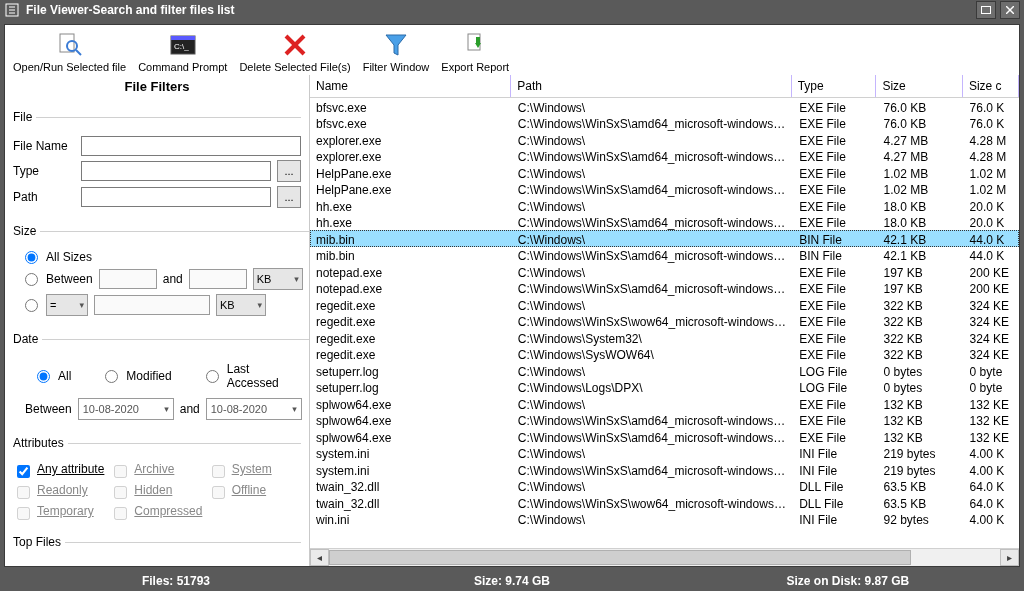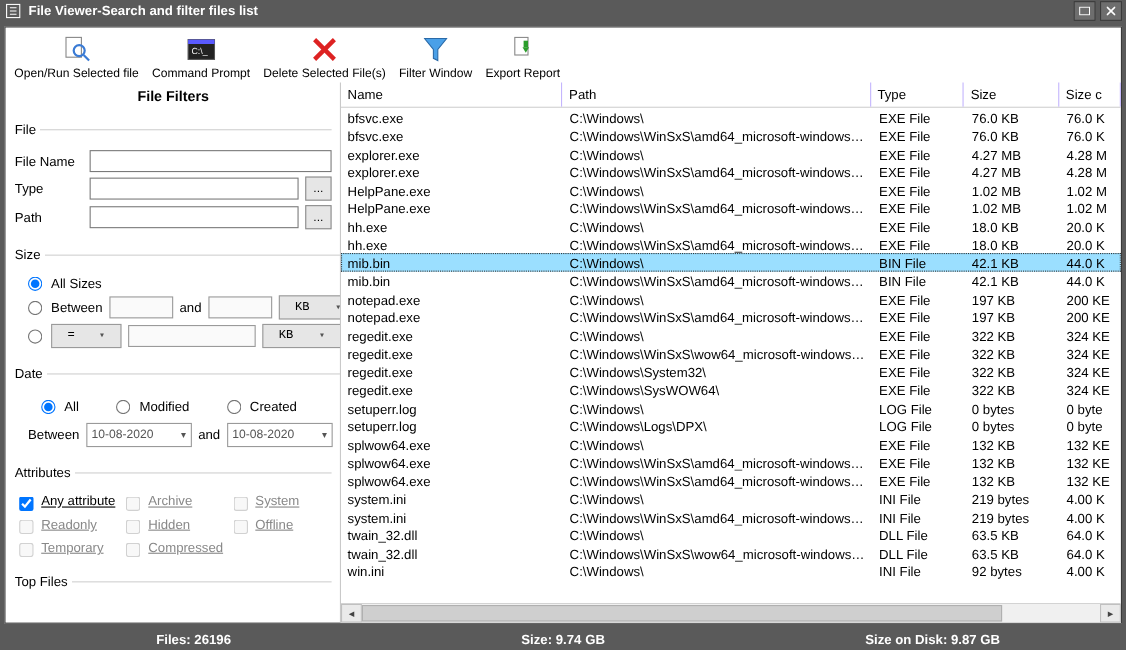--- a/index.html
+++ b/index.html
@@ -169,22 +169,21 @@
   .unit-sel {
     width: 42px;
     height: 20px;
     border: 1px solid #9a9a9a;
     background: #e6e6e6;
     font-size: 11px;
     text-align: center;
     display: inline-flex;
     align-items: center;
     justify-content: space-between;
-    padding: 0 14px;
-    font-family: Liberation Mono, monospace;
+    padding: 0 3px;
   }
   .date-sel {
     width: 86px;
     height: 20px;
     border: 1px solid #9a9a9a;
     font-size: 11px;
     color: #555;
     display: inline-flex;
     align-items: center;
     justify-content: space-between;
@@ -447,20 +446,24 @@
             <label class="radio-row">
                 <input type="radio" name="date" checked="" style="">
                 <span>All</span>
               </label>
             <label class="radio-row">
                 <input type="radio" name="date" style="">
                 <span>Modified</span>
               </label>
             <label class="radio-row">
                 <input type="radio" name="date" style="">
+                <span>Last Accessed</span>
+              </label>
+            <label class="radio-row">
+                <input type="radio" name="date" style="">
                 <span>Created</span>
               </label>
           </div>
           <div class="radio-row">
             <span>Between</span>
             <div class="date-sel">
                 <span>10-08-2020</span>
                 <span class="chev">▾</span>
               </div>
             <span>and</span>
@@ -714,18 +717,18 @@
               <div class="thumb"></div>
             </div>
           <div class="arrow">▸</div>
         </div>
       </div>
 
     </div>
   </div>
 
   <div class="statusbar">
-    <div class="seg">Files: 26196</div>
+    <div class="seg">Files: 51793</div>
     <div class="seg">Size: 9.74 GB</div>
     <div class="seg">Size on Disk: 9.87 GB</div>
   </div>
 
 </div>
 
 </body></html>

